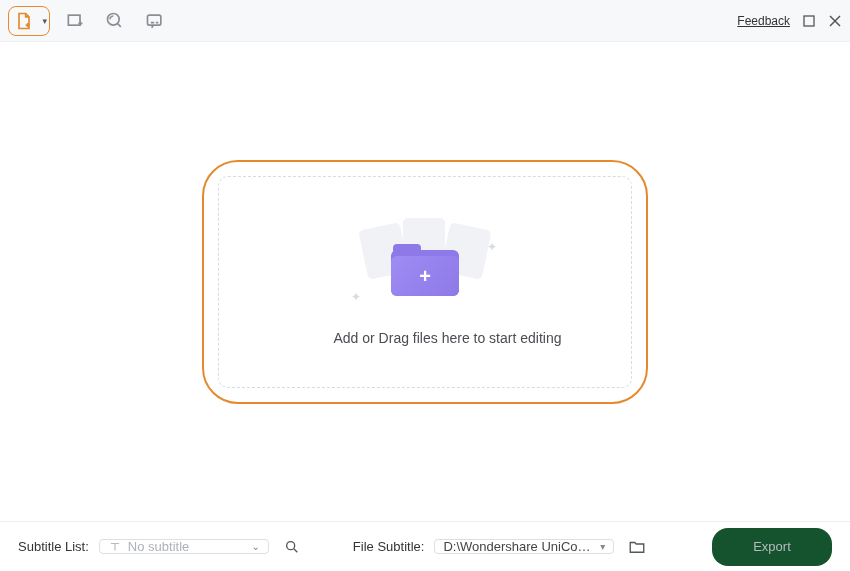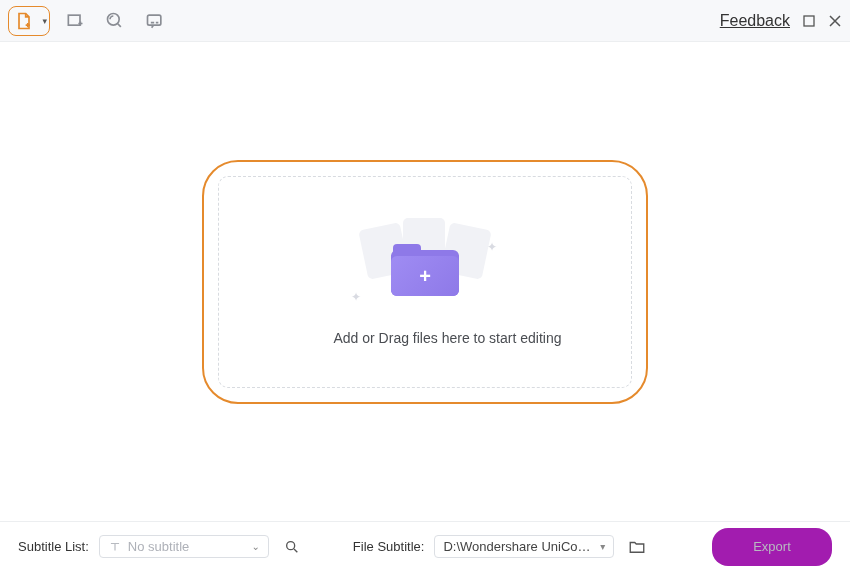--- a/index.html
+++ b/index.html
@@ -41,21 +41,21 @@
       font-size: 9px; color: #555;
     }
     .toolbar-right {
       position: absolute;
       right: 8px;
       display: flex;
       align-items: center;
       gap: 12px;
     }
     .feedback-link {
-      font-size: 16px;
+      font-size: 12px;
       color: #333;
       text-decoration: underline;
       cursor: pointer;
     }
     .win-btn { width: 14px; height: 14px; display: flex; align-items: center; justify-content: center; cursor: pointer; color: #444; }
     .main {
       position: absolute;
       top: 42px; left: 0; right: 0; bottom: 50px;
       display: flex;
       align-items: center;
@@ -126,41 +126,41 @@
       display: flex;
       align-items: center;
       padding: 0 18px;
       gap: 10px;
       font-size: 13px;
       color: #333;
       margin-top: 38px;
     }
     .label { color: #333; font-size: 13px; }
     .select-box {
-      height: 23px;
+      height: 15px;
       border: 1px solid #dcdfe4;
       border-radius: 4px;
       display: flex;
       align-items: center;
       padding: 0 8px;
       background: #fff;
       cursor: pointer;
       gap: 6px;
       color: #aeb1b8;
     }
     .select-box .val { flex: 1; white-space: nowrap; overflow: hidden; text-overflow: ellipsis; }
     .select-box .caret { font-size: 10px; color: #888; }
     .sub-select { width: 170px; }
     .loc-select { width: 180px; color: #444; }
     .icon-btn { width: 26px; height: 26px; display: flex; align-items: center; justify-content: center; cursor: pointer; color: #555; }
     .spacer { flex: 1; }
     .export-btn {
       width: 120px; height: 38px;
       border-radius: 16px;
-      background: #a21caf;
+      background: #14532d;
       color: #b7bac0;
       display: flex; align-items: center; justify-content: center;
       font-size: 13px;
       cursor: not-allowed;
     }
     svg { display: block; }
   </style>
 </head>
 <body>
 

